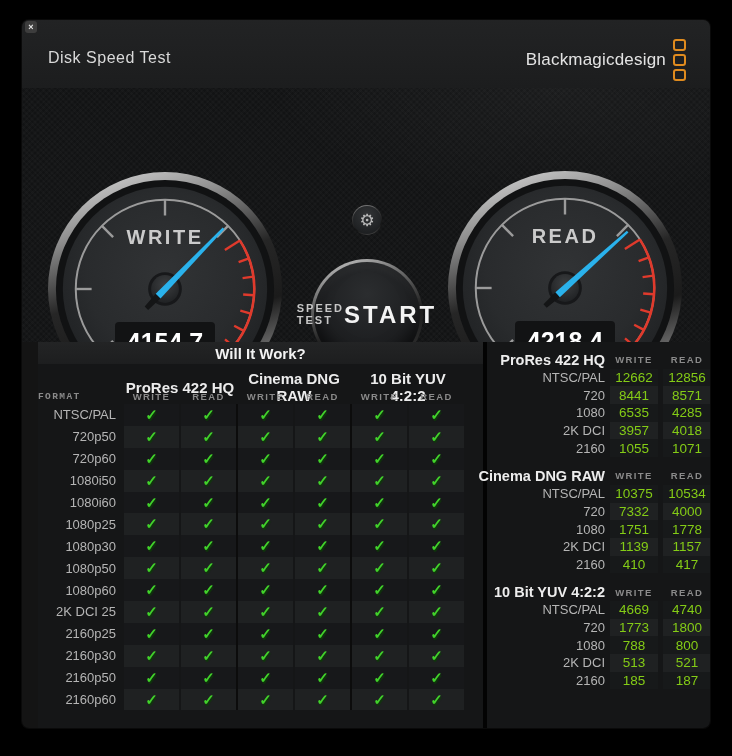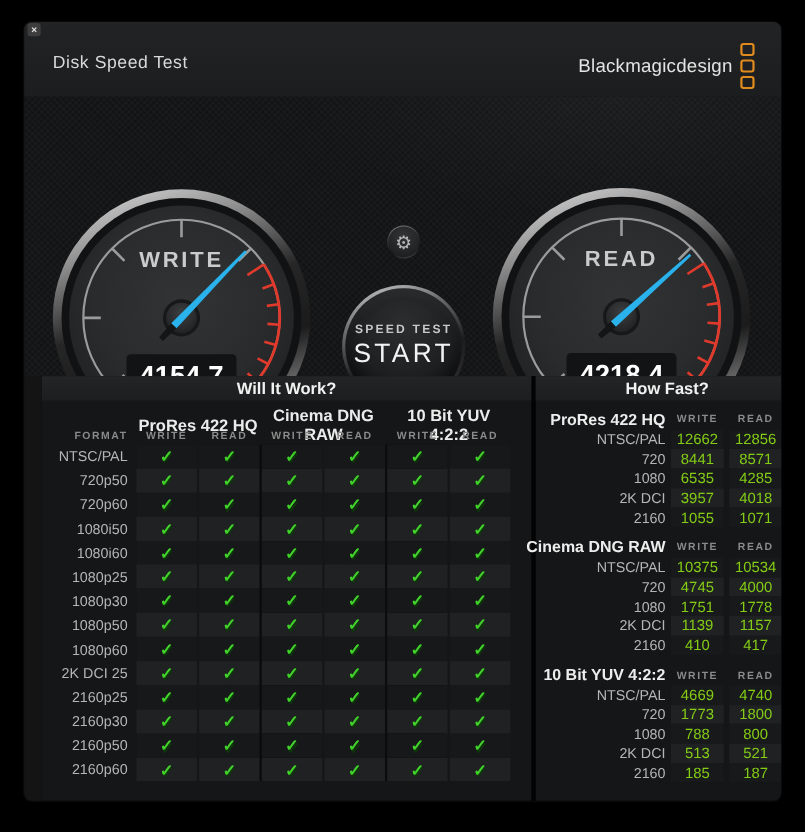--- a/index.html
+++ b/index.html
@@ -47,40 +47,40 @@
     background:radial-gradient(circle at 50% 32%,#333537,#1e2022 75%);
     display:flex;align-items:center;justify-content:center;}
   .gear-glyph{color:#b9b9b9;font-size:17px;line-height:1;}
 
   .start-btn{position:absolute;left:289px;top:171px;width:112px;height:112px;border-radius:50%;
     background:linear-gradient(160deg,#d6d6d6,#6f6f6f 28%,#1d1d1d 58%,#2a2a2a 80%,#9a9a9a 100%);
     padding:3px;box-sizing:border-box;cursor:default;}
   .start-inner{width:106px;height:106px;border-radius:50%;
     background:radial-gradient(circle at 50% 30%,#2b2d2f,#191a1c 75%);
     box-shadow:inset 0 -10px 16px rgba(0,0,0,.55), inset 0 5px 8px rgba(255,255,255,.05);
-    display:flex;flex-direction:column;align-items:center;justify-content:center;}
+    display:flex;flex-direction:row;align-items:center;justify-content:center;}
   .start-line1{font-size:11px;font-weight:bold;letter-spacing:2px;color:#c7c7c7;margin-bottom:2px;}
-  .start-line2{font-size:24px;font-weight:normal;letter-spacing:3px;color:#f3f3f3;}
+  .start-line2{font-size:24px;font-weight:bold;letter-spacing:3px;color:#f3f3f3;}
 
   
   .panel-zone{position:absolute;left:16px;top:322px;width:100%;height:386px;display:flex;background:#000;}
   .panel{background:#151617;height:100%;position:relative;}
   .panel-left{width:445px;}
   .panel-gap{width:4px;background:#030303;}
   .panel-right{width:239px;}
   .panel-bar{height:22px;background:linear-gradient(#232425,#1d1e1f);display:flex;align-items:center;
     justify-content:center;font-size:15px;font-weight:bold;color:#f2f2f2;}
 
   
   .wiw-grid{display:grid;grid-template-columns:84px repeat(6,55px);column-gap:2px;align-items:center;}
   .wiw-groups{margin-top:6px;height:18px;}
   .wiw-group-name{grid-column:span 2;text-align:center;font-size:15px;font-weight:600;color:#ececec;}
   .wiw-sub{height:16px;}
   .sub-h{text-align:center;font-size:9.5px;font-weight:600;letter-spacing:1.4px;color:#8a8a8a;}
-  .sub-h.fmt{text-align:right;padding-right:6px;}
+  .sub-h.fmt{text-align:left;padding-right:6px;font-family:Liberation Mono, monospace;}
   .wiw-row{display:grid;grid-template-columns:84px repeat(6,55px);column-gap:2px;height:21.9px;}
   .fmt-label{display:flex;align-items:center;justify-content:flex-end;padding-right:6px;
     font-size:13px;color:#b5b5b5;}
   .check-cell{display:flex;align-items:center;justify-content:center;background:#17181a;}
   .check-cell.alt{background:#1f2122;}
   .check-cell.g-sep{box-shadow:-2px 0 0 #0c0c0c;}
   .check{color:#41d32a;font-size:15px;font-weight:bold;
     text-shadow:1px 2px 1px rgba(12,62,6,.85);}
 
   
@@ -539,21 +539,20 @@
               <div class="check-cell alt">
                 <span class="check">✓</span>
               </div>
             </div>
           </div>
       </div>
 
       <div class="panel-gap"></div>
 
       <div class="panel panel-right">
-        <div class="panel-bar">How Fast?</div>
         <div class="hf-sections">
             <div class="hf-section">
               <div class="hf-grid">
                 <div class="hf-name">ProRes 422 HQ</div>
                 <div class="hf-sub">WRITE</div>
                 <div class="hf-sub">READ</div>
               </div>
               <div class="hf-grid">
                 <div class="hf-label">NTSC/PAL</div>
                 <div class="hf-val">12662</div>
@@ -586,21 +585,21 @@
                 <div class="hf-sub">WRITE</div>
                 <div class="hf-sub">READ</div>
               </div>
               <div class="hf-grid">
                 <div class="hf-label">NTSC/PAL</div>
                 <div class="hf-val">10375</div>
                 <div class="hf-val">10534</div>
               </div>
               <div class="hf-grid">
                 <div class="hf-label">720</div>
-                <div class="hf-val alt">4745</div>
+                <div class="hf-val alt">7332</div>
                 <div class="hf-val alt">4000</div>
               </div>
               <div class="hf-grid">
                 <div class="hf-label">1080</div>
                 <div class="hf-val">1751</div>
                 <div class="hf-val">1778</div>
               </div>
               <div class="hf-grid">
                 <div class="hf-label">2K DCI</div>
                 <div class="hf-val alt">1139</div>

